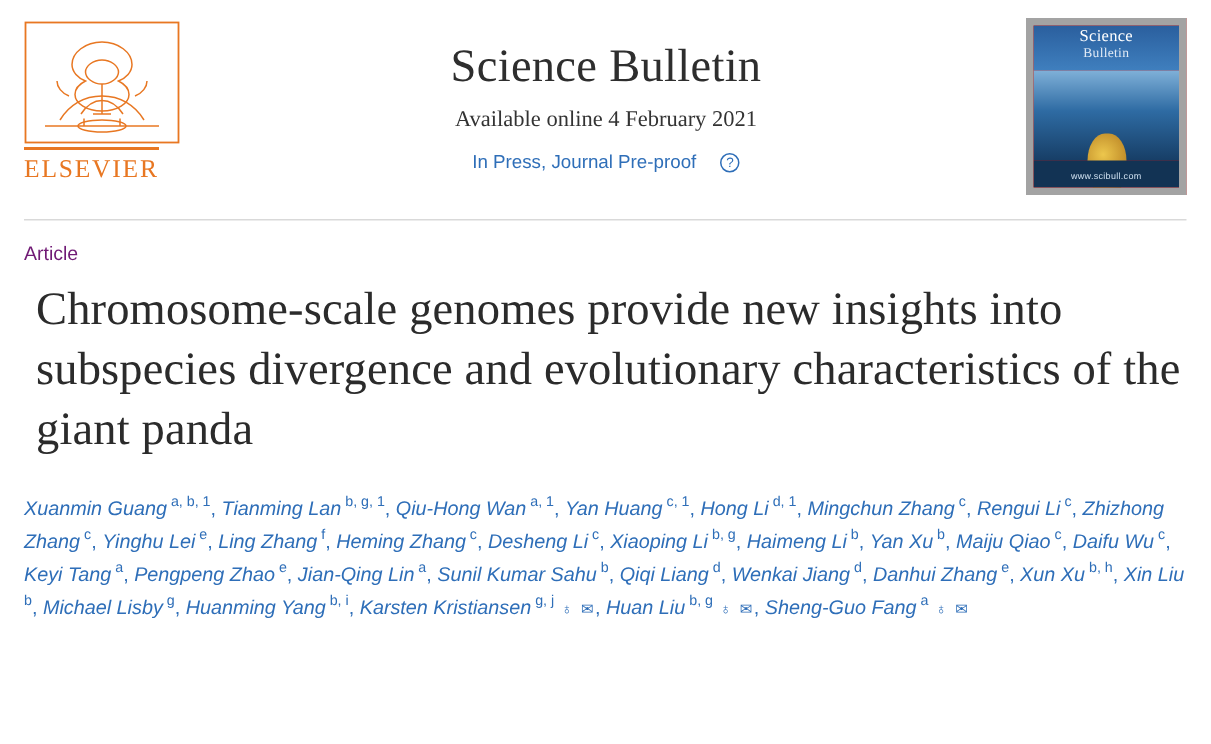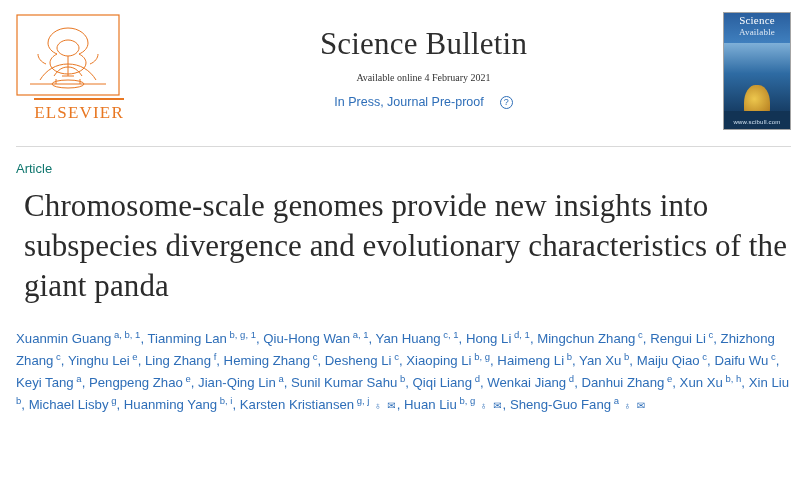--- a/index.html
+++ b/index.html
@@ -25,21 +25,21 @@
     display: flex;
     align-items: flex-start;
     justify-content: space-between;
   }
 
   
   .elsevier-logo {
     width: 108px;
     margin-top: 6px;
     flex: 0 0 auto;
-    text-align: right;
+    text-align: left;
   }
   .elsevier-tree {
     width: 104px; height: 82px;
     display: block;
   }
   .elsevier-word {
     font-family: "Liberation Serif", serif;
     color: #e87722;
     font-size: 17px;
     letter-spacing: 1.2px;
@@ -58,21 +58,21 @@
   }
   .journal-title {
     font-family: "Liberation Serif", serif;
     font-size: 31px;
     color: #2e2e2e;
     font-weight: 400;
     letter-spacing: 0.2px;
   }
   .journal-sub {
     font-family: "Liberation Serif", serif;
-    font-size: 10px;
+    font-size: 15px;
     color: #333;
     margin-top: 10px;
   }
   .journal-status {
     margin-top: 12px;
     font-size: 12.5px;
     color: #2e6eb8;
     display: inline-flex;
     align-items: center;
     gap: 16px;
@@ -85,24 +85,24 @@
     border: 1px solid #2e6eb8;
     border-radius: 50%;
     font-size: 9px;
     line-height: 1;
     color: #2e6eb8;
   }
 
   
   .cover {
     flex: 0 0 auto;
-    width: 68px; height: 118px;
+    width: 107px; height: 118px;
     margin-top: 4px;
     position: relative;
-    border: 1px solid #a3a3a3;
+    border: 5px solid #a3a3a3;
     background: #b91c1c;
     overflow: hidden;
   }
   .cover .cov-top {
     position: absolute; top: 0; left: 0; right: 0; height: 30px;
     background: linear-gradient(180deg,#2a5f9e 0%, #3f7fbe 100%);
   }
   .cover .cov-title {
     position: absolute; top: 2px; left: 0; right: 0;
     text-align: center;
@@ -144,21 +144,21 @@
     background: #d9d9d9;
     margin: 6px 16px 0 16px;
   }
 
   
   .body {
     padding: 14px 16px 0 16px;
   }
   .doctype {
     font-size: 13px;
-    color: #0f766e;
+    color: #701a75;
     margin-bottom: 10px;
   }
   .title {
     font-family: "Liberation Serif", serif;
     font-size: 31px;
     line-height: 40px;
     color: #2b2b2b;
     font-weight: 400;
     margin: 0 0 22px 8px;
     letter-spacing: 0.1px;
@@ -176,21 +176,21 @@
     line-height: 0;
     text-align: right;
   }
   .authors .ic {
     display: inline-block;
     font-size: 10px;
     color: #2e6eb8;
     vertical-align: baseline;
     margin: 0 1px;
   }
-  .authors .name { cursor: pointer; }
+  .authors .name { cursor: pointer; font-style: italic; }
 </style>
 </head>
 <body>
 
 <div class="page">
 
   <div class="header">
 
     <div class="elsevier-logo">
       <svg class="elsevier-tree" viewBox="0 0 104 82">
@@ -218,21 +218,21 @@
       <div class="journal-status">
         <span>In Press, Journal Pre-proof</span>
         <span class="qmark">?</span>
       </div>
     </div>
 
     <div class="cover">
       <div class="cov-top"></div>
       <div class="cov-title">
         <span>Science</span><br>
-        <span class="l2">Available</span>
+        <span class="l2">Bulletin</span>
       </div>
       <div class="cov-img">
         <div class="cov-blob"></div>
       </div>
       <div class="cov-bar"></div>
       <div class="cov-bar-txt">www.scibull.com</div>
     </div>
   </div>
 
   <div class="divider"></div>

